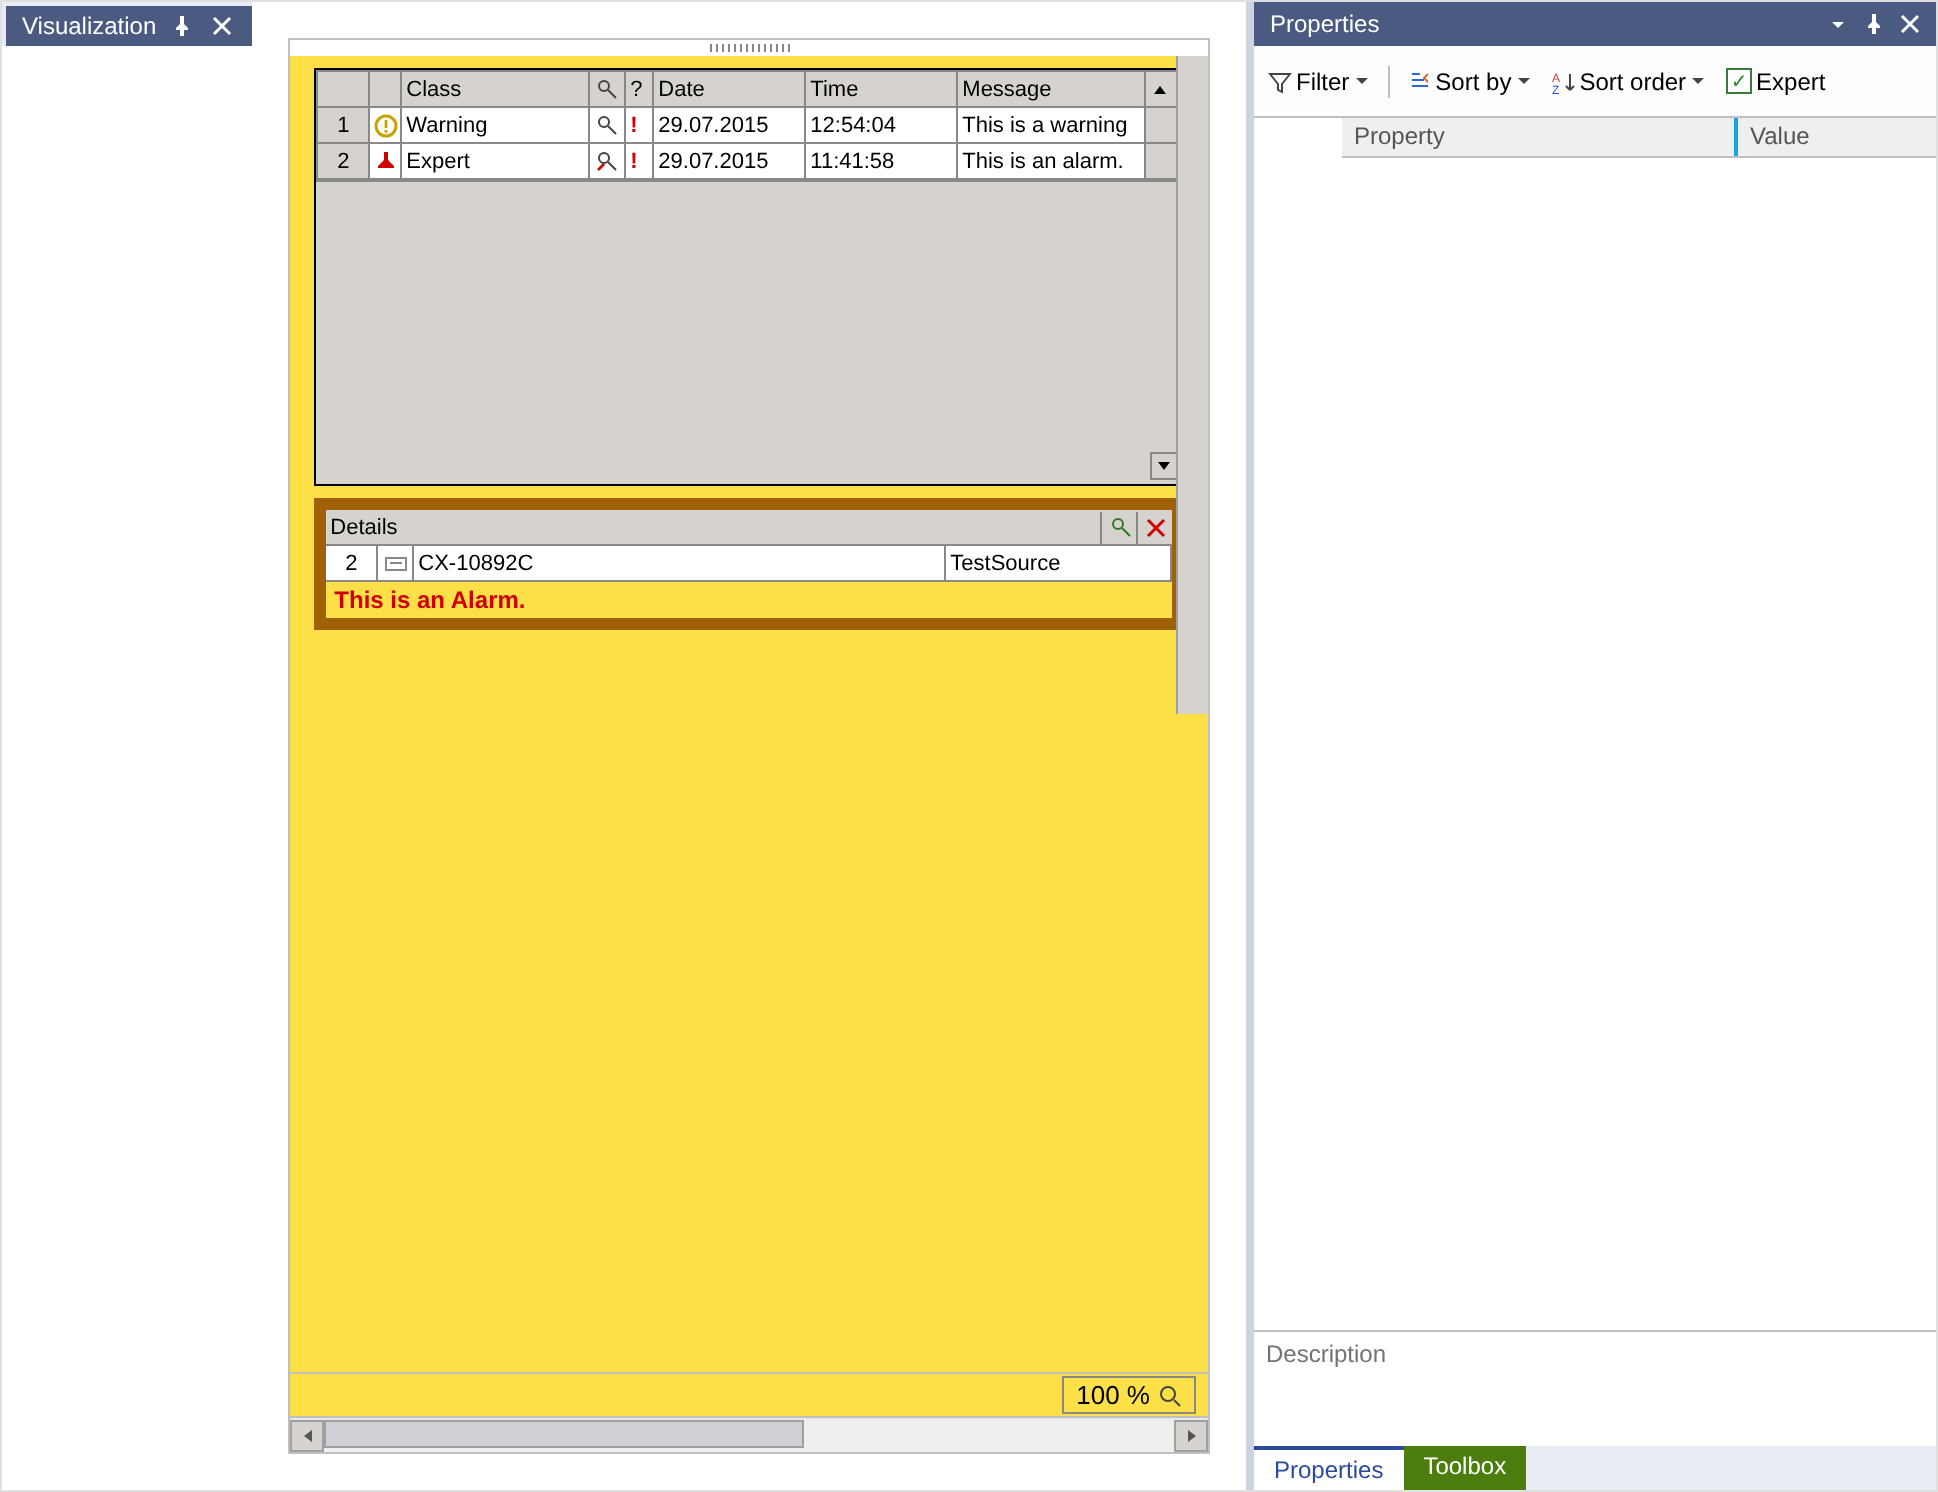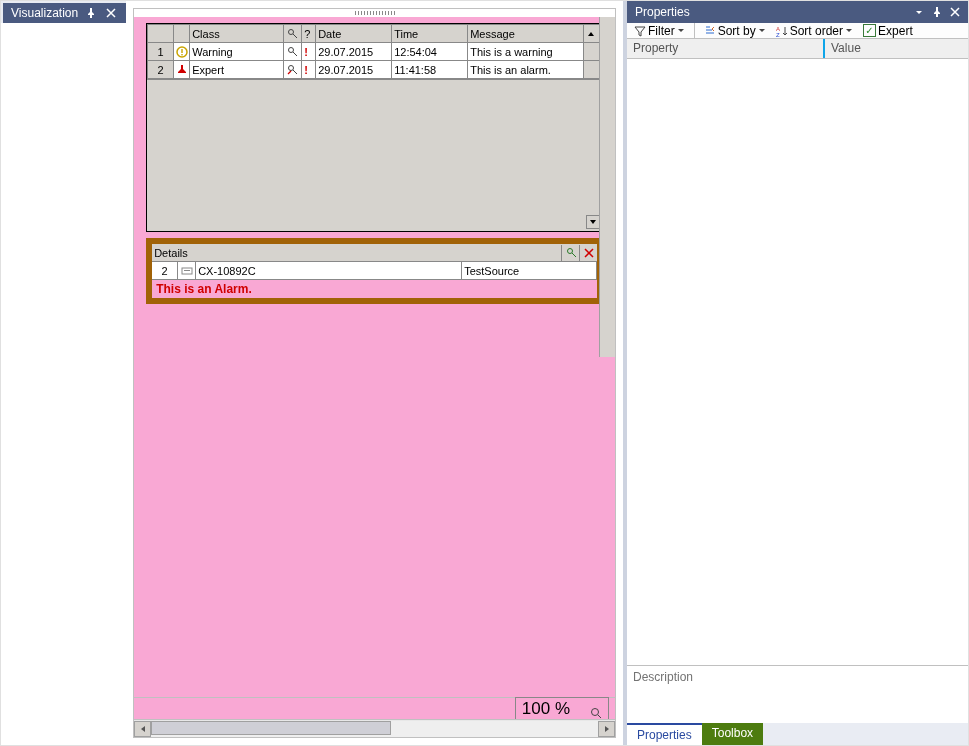--- a/index.html
+++ b/index.html
@@ -67,24 +67,24 @@
   display: flex; align-items: center; justify-content: center;
   cursor: pointer;
 }
 svg { display: block; }
 
 
 .viz-body {
   flex: 1;
   display: flex;
   flex-direction: column;
-  background: #f9a8d4;
+  background: #fde047;
   position: relative;
   border: 1px solid #c0c0c0;
-  margin: 7px;
+  margin: 18px;
 }
 .viz-grip {
   height: 8px;
   display: flex;
   align-items: center;
   justify-content: center;
   background: #fff;
 }
 .viz-grip .grip-handle {
   width: 40px; height: 4px;
@@ -169,22 +169,22 @@
   height:18px;
 }
 
 .viz-footer {
   height: 22px;
   display:flex; align-items:center; justify-content:flex-end;
   gap:4px; padding:0 6px;
   border-top:1px solid #c0c0c0;
 }
 .zoom-box {
-  border:1px solid #888; padding:1px 6px; font-size:17px;
-  display:flex; align-items:flex-end; gap:20px;
+  border:1px solid #888; padding:1px 6px; font-size:13px;
+  display:flex; align-items:center; gap:4px;
 }
 .hscroll {
   height:18px;
   background:#e8e8e8;
   border-top:1px solid #c0c0c0;
   display:flex; align-items:center;
 }
 .hscroll .arrow {
   width:17px; height:16px; background:#d6d3ce; border:1px solid #a0a0a0;
   display:flex; align-items:center; justify-content:center; cursor:pointer;
@@ -193,21 +193,21 @@
 .hscroll .thumb { position:absolute; left:0; top:0; height:14px; width:240px; background:#cfcfd6; border:1px solid #a0a0a0; }
 
 
 .rside-scroll {
   position:absolute; right:0; top:0; bottom:0; width:16px;
   background:#d6d3ce; border-left:1px solid #a0a0a0;
 }
 
 
 .props-toolbar {
-  height: 16px;
+  height: 36px;
   display:flex; align-items:center;
   gap:4px; padding:0 4px;
   border-bottom:1px solid #c0c0c0;
   background:#fdfdfd;
 }
 .props-toolbar .tbtn {
   display:flex; align-items:center; gap:2px;
   padding:1px 3px; cursor:pointer;
   font-size:12px;
 }
@@ -217,21 +217,21 @@
 .props-toolbar .chk {
   width:13px; height:13px; border:1px solid #3a7a3a;
   display:flex; align-items:center; justify-content:center;
   color:#2a8a2a; font-size:10px;
 }
 .props-cols {
   height:20px;
   display:flex;
   background:#efefef;
   border-bottom:1px solid #c0c0c0;
-  font-size:12px; color:#555;
+  font-size:12px; color:#555;margin-left:44px;
 }
 .props-cols > div {
   padding:2px 6px;
 }
 .props-cols .c-prop { width:196px; }
 .props-cols .c-val { flex:1; border-left:2px solid #0ea5e9; }
 .props-body {
   flex:1; background:#fff;
 }
 .props-desc {

